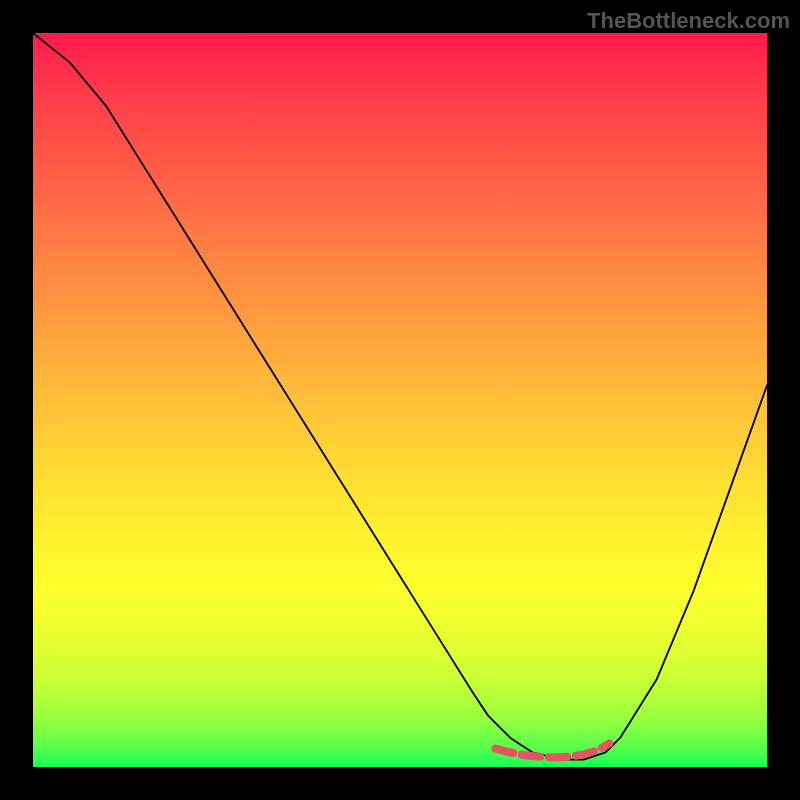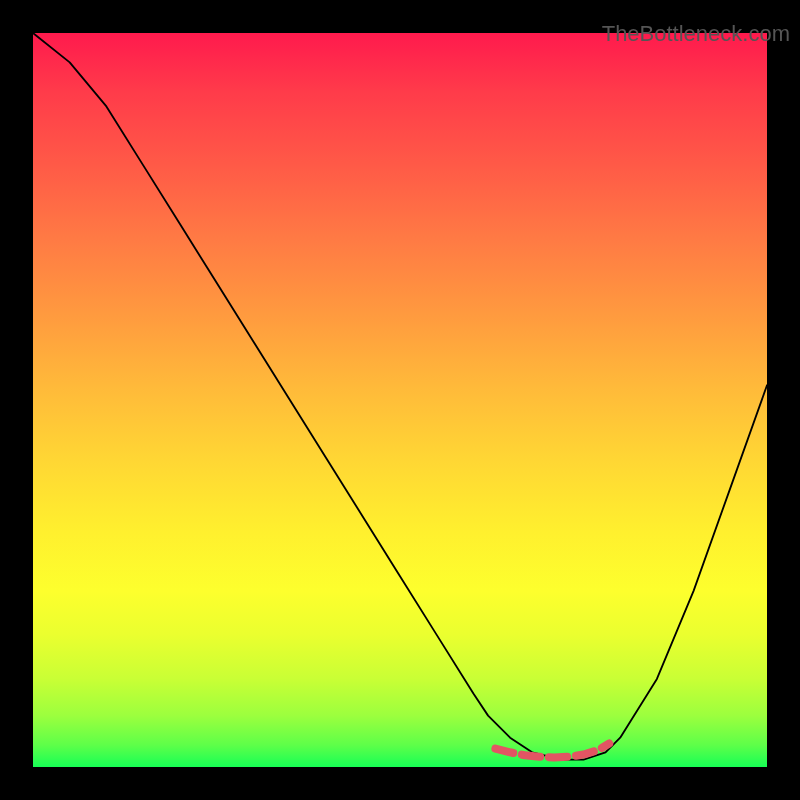--- a/index.html
+++ b/index.html
@@ -12,25 +12,25 @@
     font-family: Arial, Helvetica, sans-serif;
   }
   .container {
     position: relative;
     width: 800px;
     height: 800px;
     background: #000;
   }
   .watermark {
     position: absolute;
-    top: 21px;
+    top: 8px;
     right: 10px;
     color: #555;
     font-size: 22px;
-    font-weight: normal;
+    font-weight: bold;
     z-index: 10;
   }
   .plot-area {
     position: absolute;
     left: 33px;
     top: 33px;
     width: 734px;
     height: 734px;
     background: linear-gradient(to bottom,
       #ff1a4d 0%,

